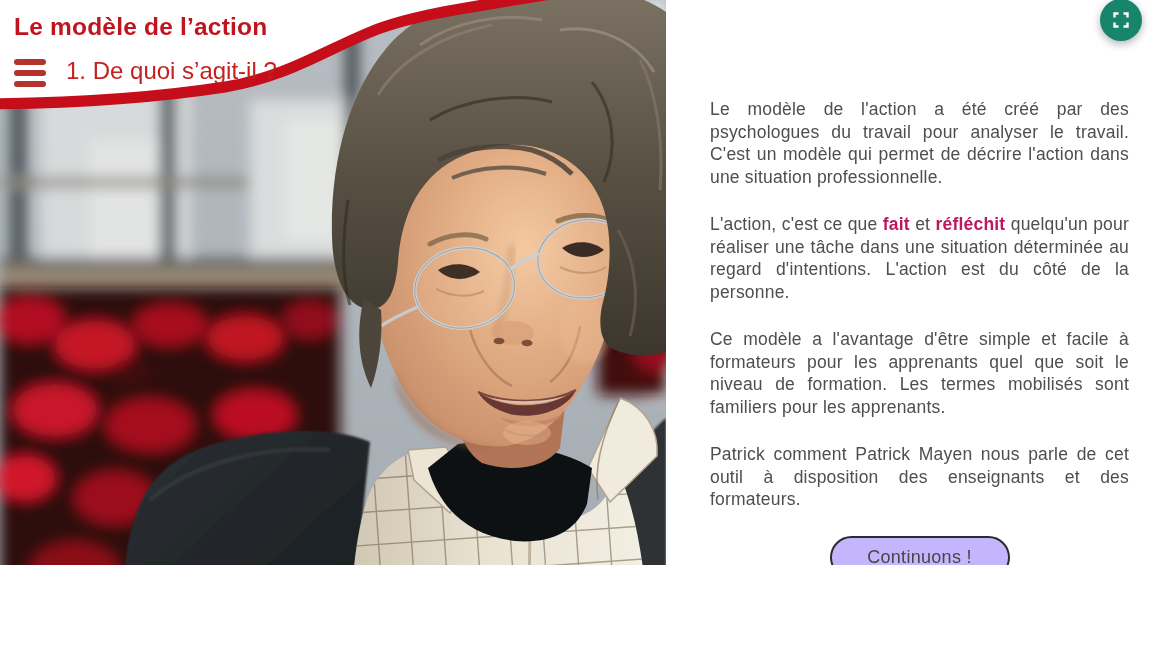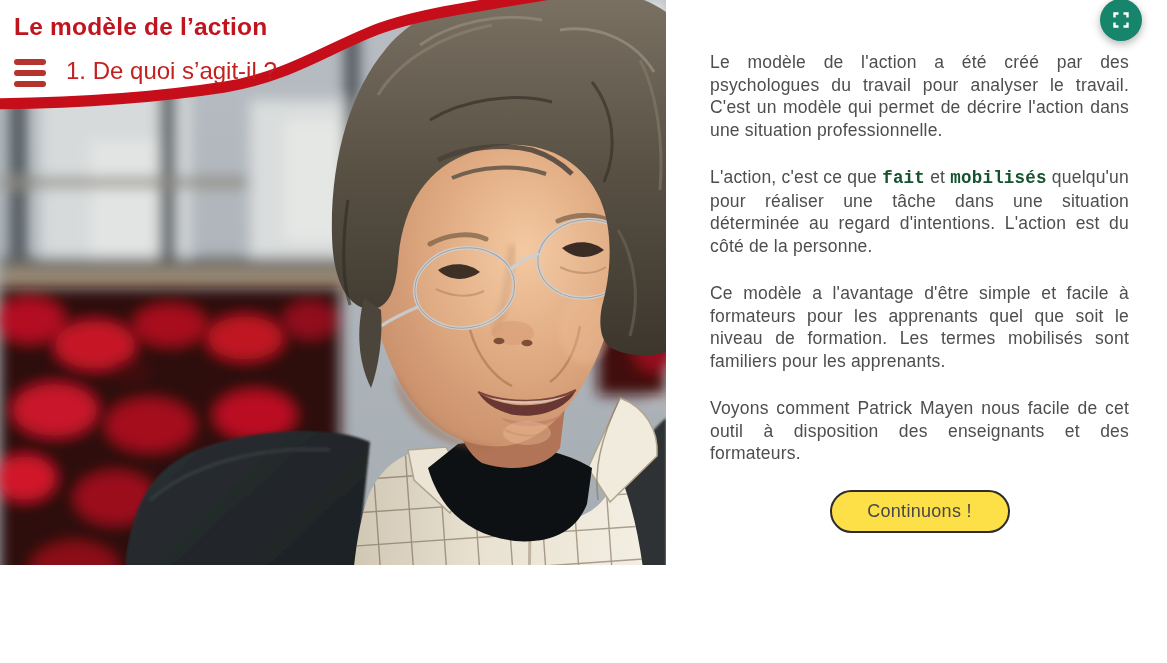--- a/index.html
+++ b/index.html
@@ -20,27 +20,27 @@
   .menu-button{position:absolute;left:14px;top:59px;width:32px;height:28px;cursor:pointer;
                display:flex;flex-direction:column;justify-content:space-between;}
   .menu-button .bar{width:32px;height:6px;border-radius:3px;background:#b5332d;}
 
   
   .fullscreen-button{position:absolute;left:1100px;top:-1px;width:42px;height:42px;border-radius:50%;
                      background:#17846c;box-shadow:0 3px 8px rgba(0,0,0,.3);border:none;cursor:pointer;
                      display:flex;align-items:center;justify-content:center;padding:0;}
 
   
-  .content-pane{position:absolute;left:710px;top:0;width:419px;padding-top:51px;}
+  .content-pane{position:absolute;left:710px;top:0;width:419px;padding-top:98px;}
   .content-pane p{margin:0 0 25px 0;font-size:17.5px;line-height:22.5px;color:#4e4e4e;
                   text-align:justify;letter-spacing:.2px;font-weight:400;}
-  .content-pane p b{font-weight:700;color:#14532d;font-family:Liberation Mono, monospace;}
+  .content-pane p b{font-weight:700;color:#be185d;}
 
   .continue-button{display:block;margin:24px auto 0 auto;min-width:180px;height:43px;
-                   background:#fde047;border:2px solid #2c2c2c;border-radius:22px;
+                   background:#c4b5fd;border:2px solid #2c2c2c;border-radius:22px;
                    font-family:"Liberation Sans",sans-serif;font-size:18px;color:#474747;
                    letter-spacing:.3px;cursor:pointer;padding:0 26px;}
 </style>
 </head>
 <body>
 
 <div class="stage">
 
   <div class="media-pane">
     <svg width="666" height="663" viewBox="0 0 666 663" preserveAspectRatio="none">
@@ -263,19 +263,19 @@
         <path d="M1.5,5.5 L1.5,1.5 L5.5,1.5"></path>
         <path d="M10.5,1.5 L14.5,1.5 L14.5,5.5"></path>
         <path d="M14.5,10.5 L14.5,14.5 L10.5,14.5"></path>
         <path d="M5.5,14.5 L1.5,14.5 L1.5,10.5"></path>
       </g>
     </svg>
   </button>
 
   <div class="content-pane">
     <p>Le modèle de l'action a été créé par des psychologues du travail pour analyser le travail. C'est un modèle qui permet de décrire l'action dans une situation professionnelle.</p>
-    <p><span>L'action, c'est ce que </span><b>fait</b><span> et </span><b>mobilisés</b><span> quelqu'un pour réaliser une tâche dans une situation déterminée au regard d'intentions. L'action est du côté de la personne.</span></p>
+    <p><span>L'action, c'est ce que </span><b>fait</b><span> et </span><b>réfléchit</b><span> quelqu'un pour réaliser une tâche dans une situation déterminée au regard d'intentions. L'action est du côté de la personne.</span></p>
     <p>Ce modèle a l'avantage d'être simple et facile à formateurs pour les apprenants quel que soit le niveau de formation. Les termes mobilisés sont familiers pour les apprenants.</p>
-    <p>Voyons comment Patrick Mayen nous facile de cet outil à disposition des enseignants et des formateurs.</p>
+    <p>Patrick comment Patrick Mayen nous parle de cet outil à disposition des enseignants et des formateurs.</p>
     <button class="continue-button">Continuons !</button>
   </div>
 
 </div>
 
 </body></html>

